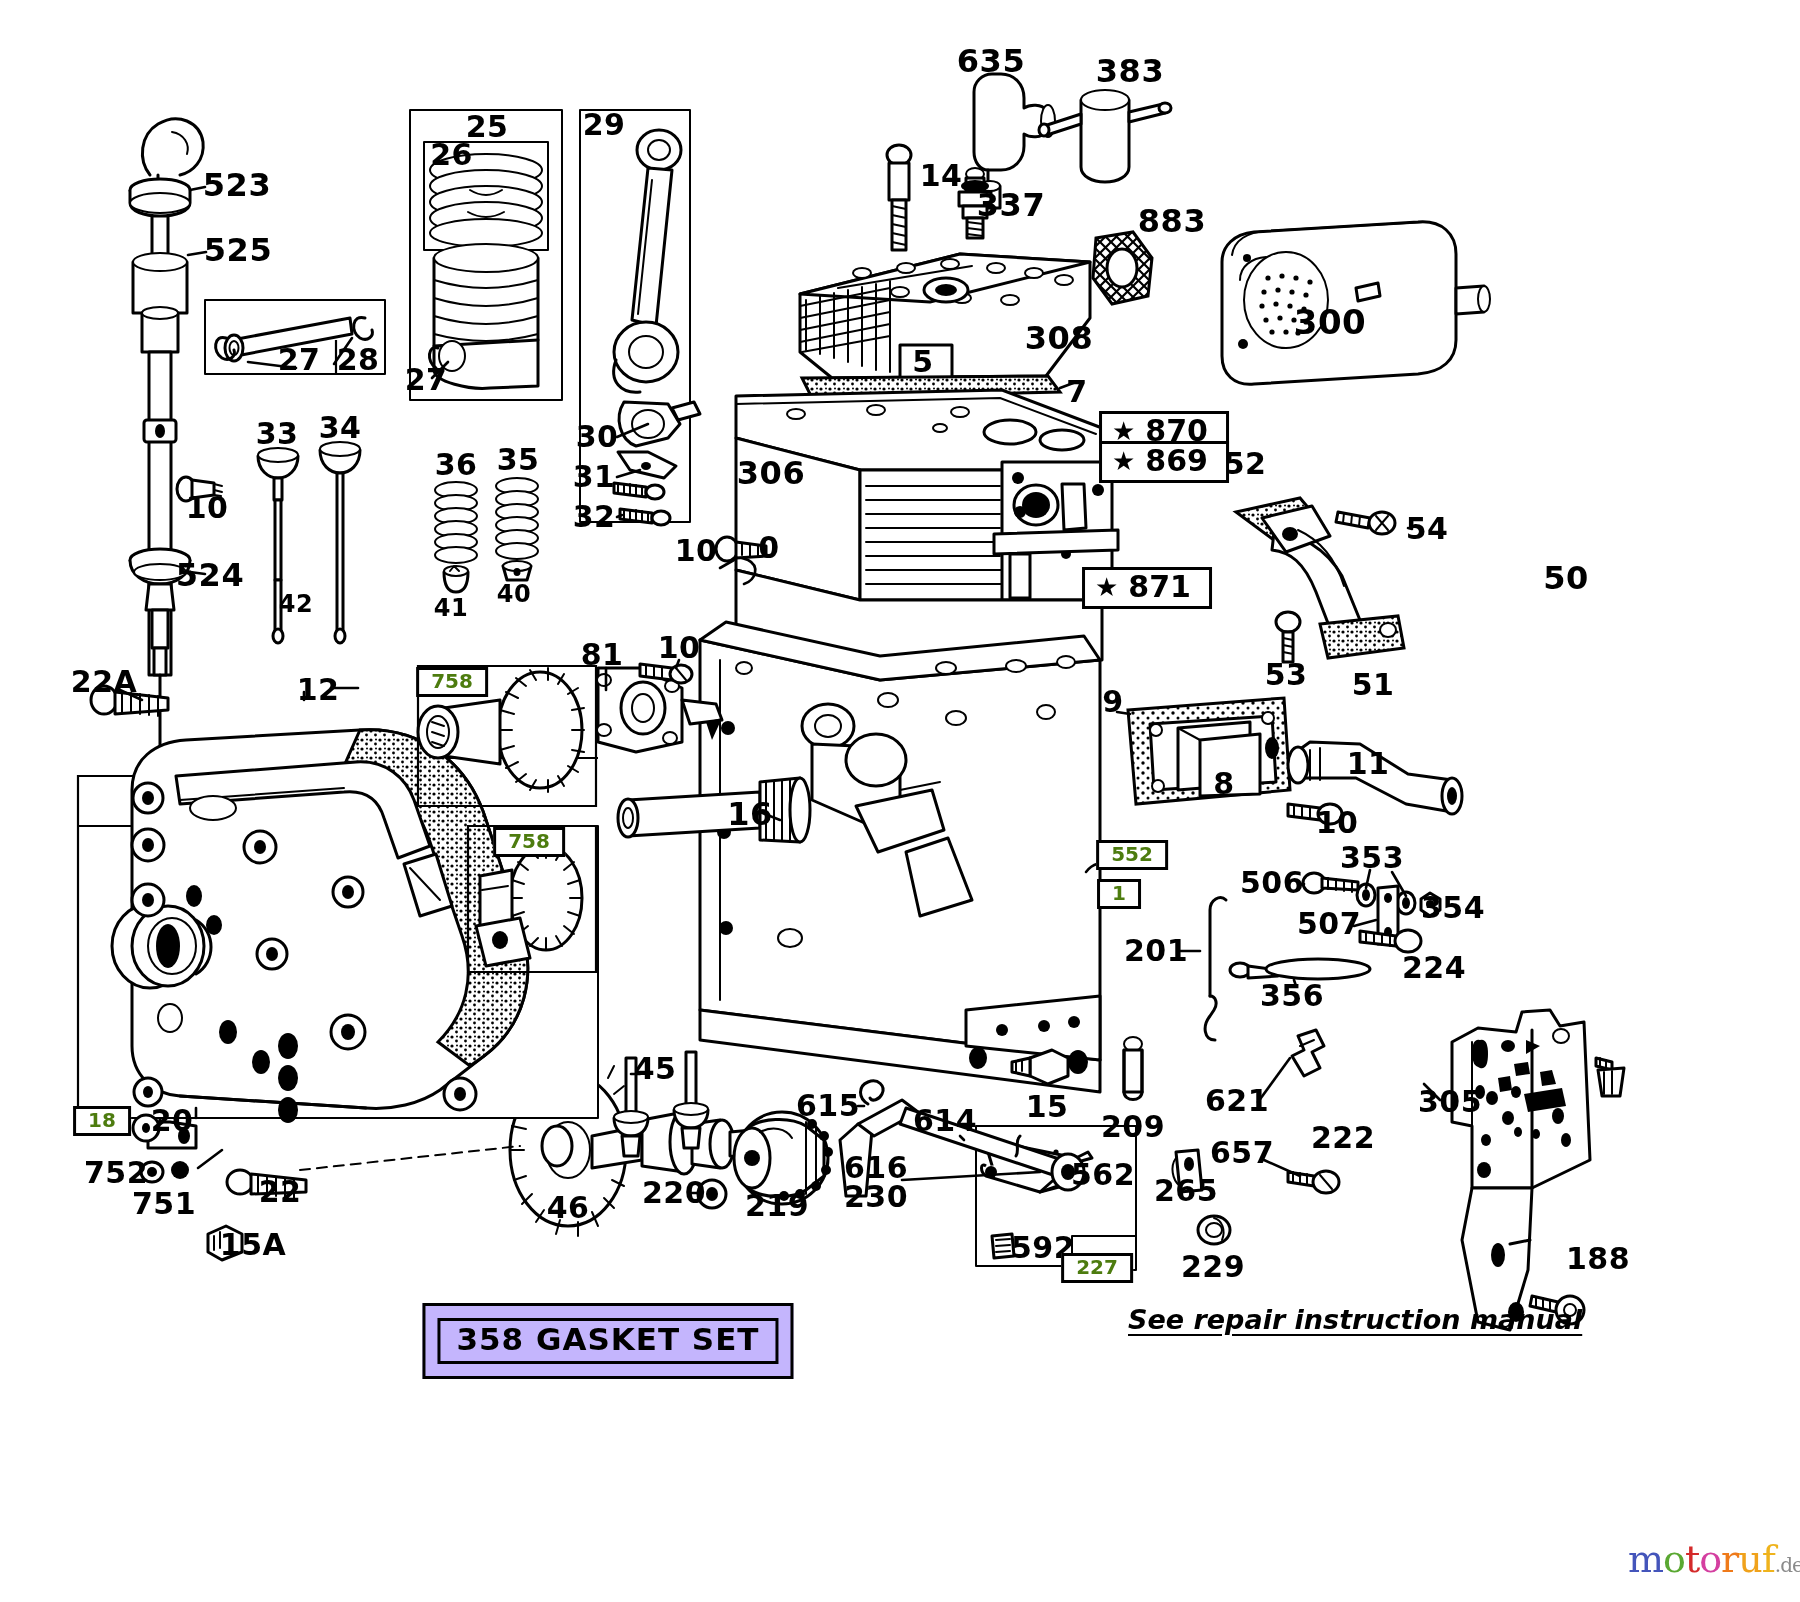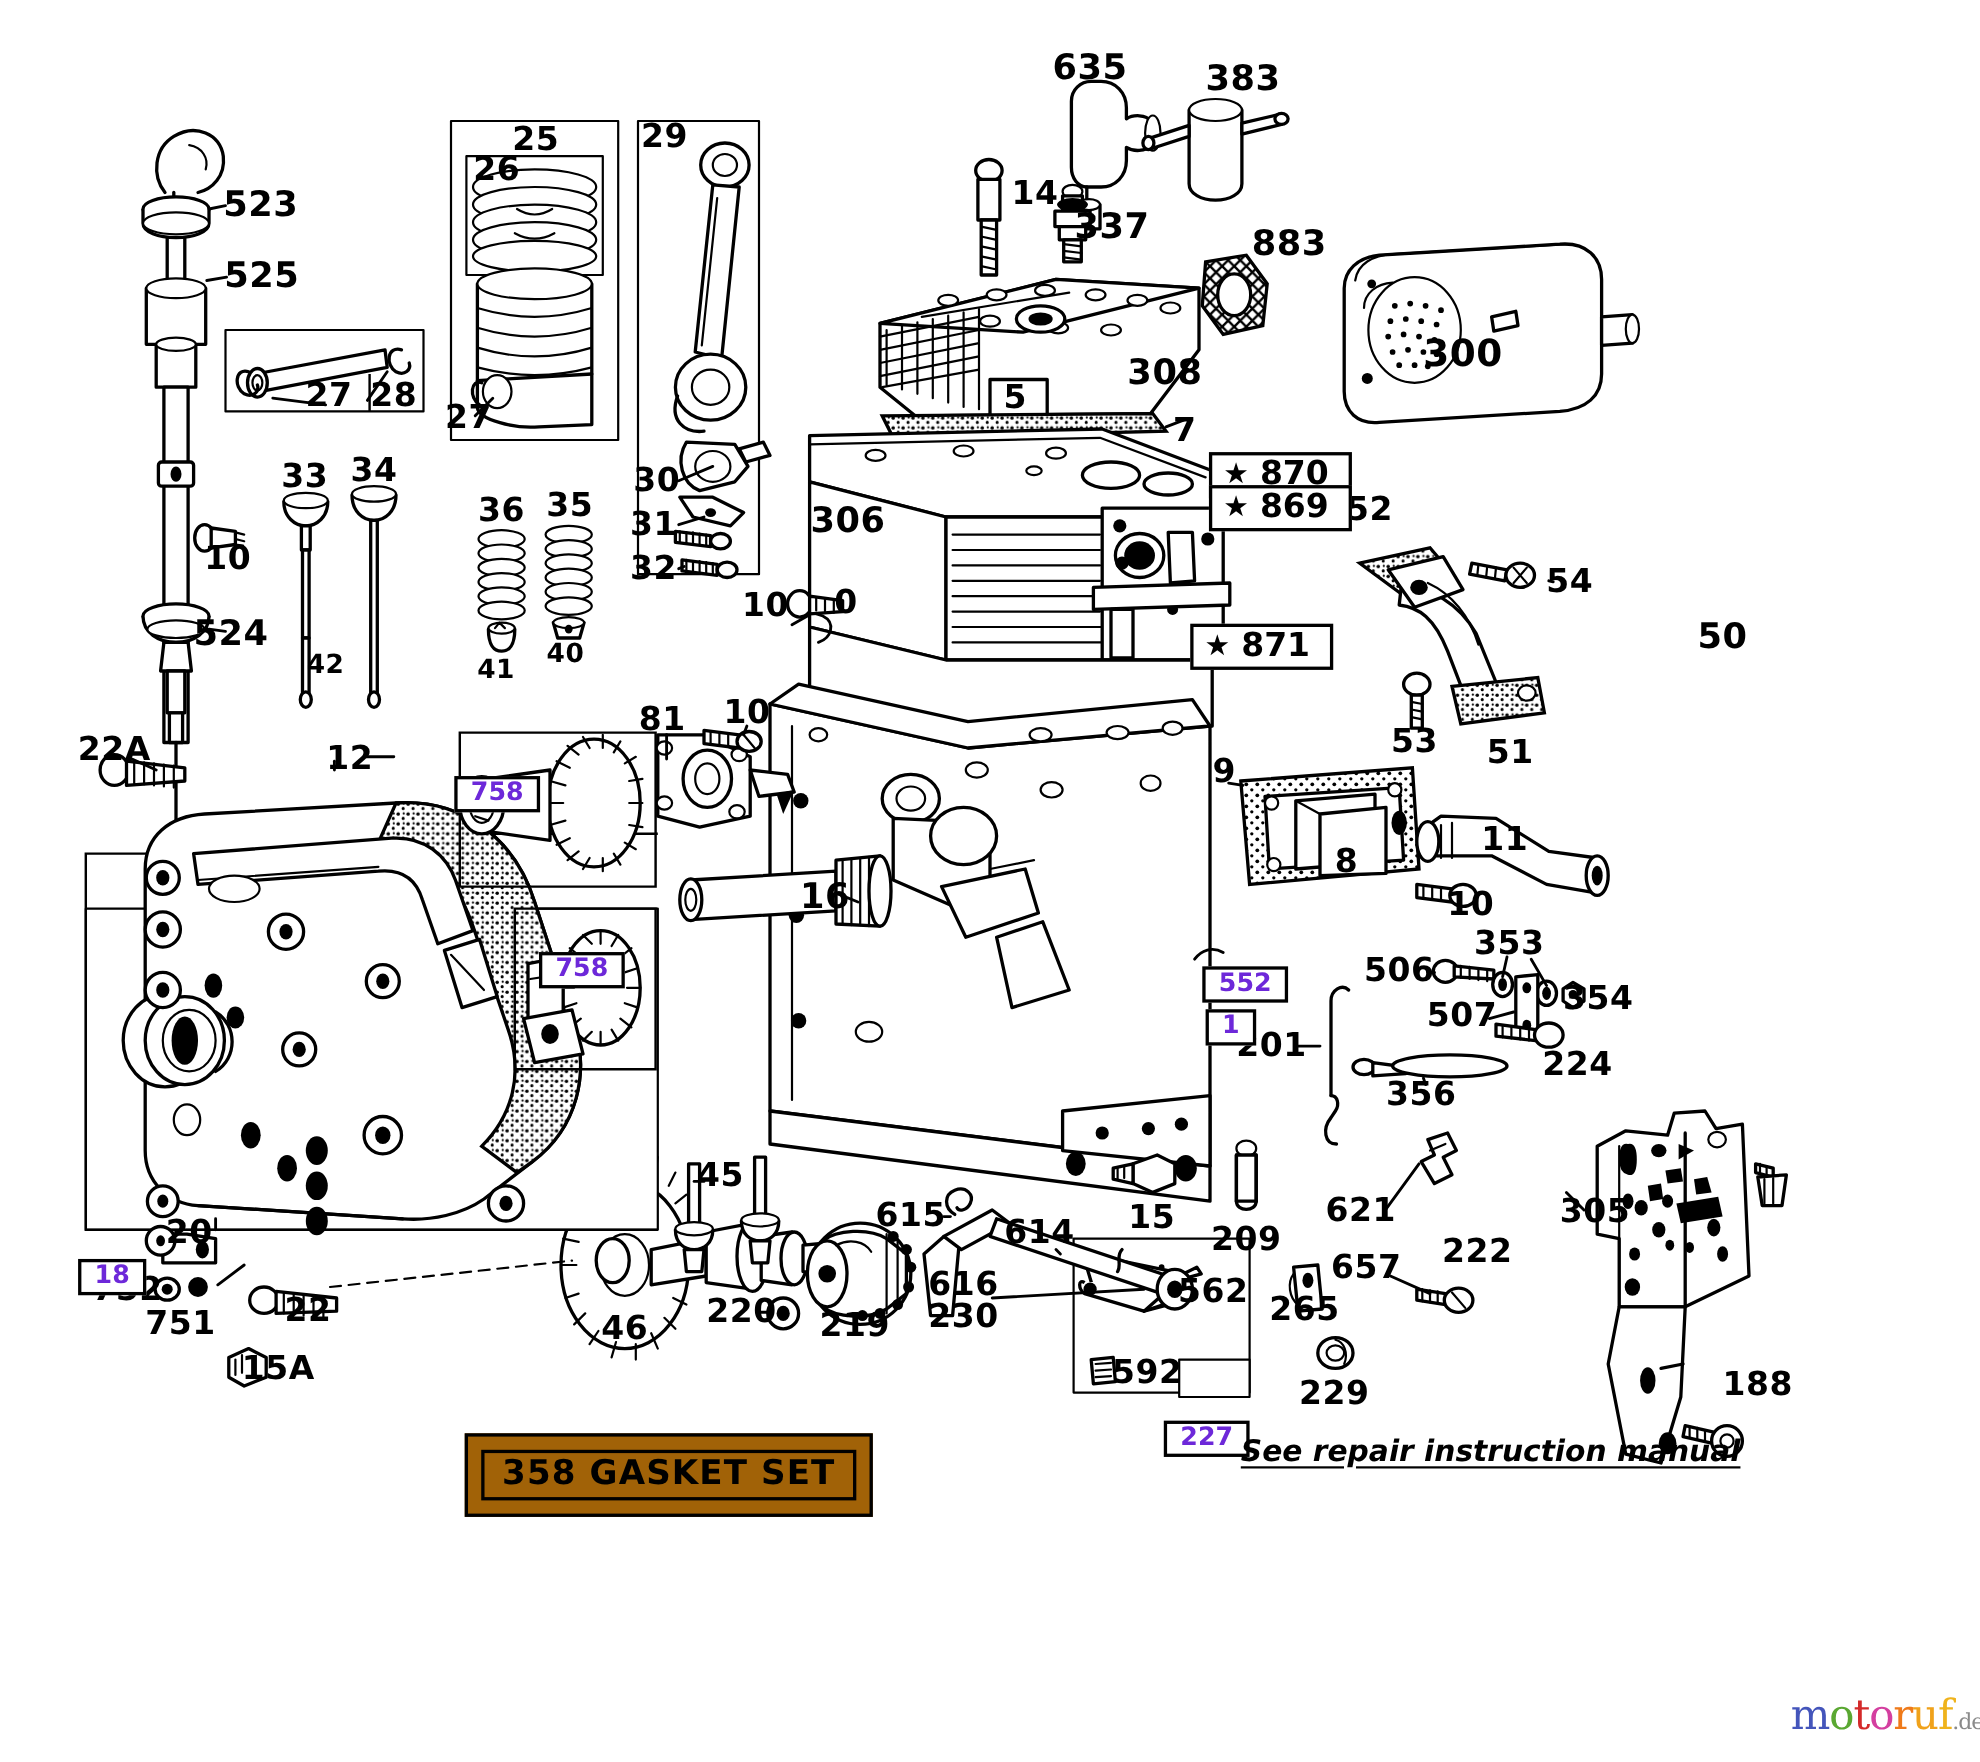--- a/index.html
+++ b/index.html
@@ -35,30 +35,29 @@
   .lbl.s32 { font-size: 32px; }
   .lbl.s34 { font-size: 34px; }
 
   
   .boxlbl {
     position: absolute;
     border: 3px solid #000;
     background: #fff;
     font-family: "DejaVu Sans", sans-serif;
     font-weight: 700;
-    font-size: 23px;
-    color: #6d28d9;
+    font-size: 20px;
+    color: #4d7c0f;
     display: flex;
     align-items: center;
     justify-content: center;
     padding: 1px 12px 3px 12px;
     transform: translate(-50%, -50%);
     white-space: nowrap;
     line-height: 1;
-    margin-top: 40px;
   }
 
   
   .starbox {
     position: absolute;
     border: 3px solid #000;
     background: #fff;
     font-family: "DejaVu Sans", sans-serif;
     font-weight: 700;
     font-size: 30px;
@@ -70,21 +69,21 @@
     transform: translate(-50%, -50%);
     white-space: nowrap;
     line-height: 1;
   }
   .starbox .st { font-size: 26px; }
 
   
   #gasket-banner {
     position: absolute;
     border: 3px solid #000;
-    background: #a16207;
+    background: #c4b5fd;
     padding: 12px;
     transform: translate(-50%, -50%);
   }
   #gasket-banner .inner {
     border: 3px solid #000;
     padding: 3px 16px 6px 16px;
     font-family: "DejaVu Sans", sans-serif;
     font-weight: 700;
     font-size: 31px;
     letter-spacing: 1px;

